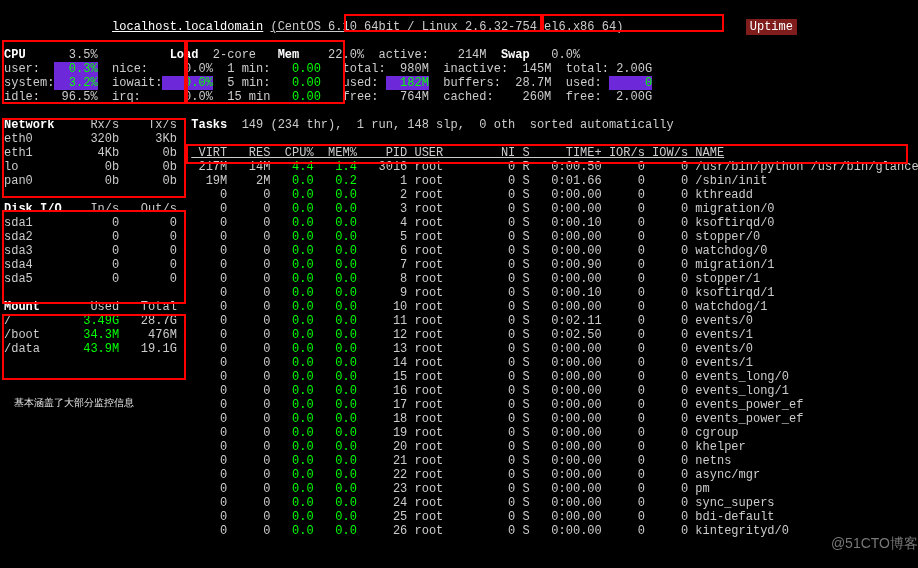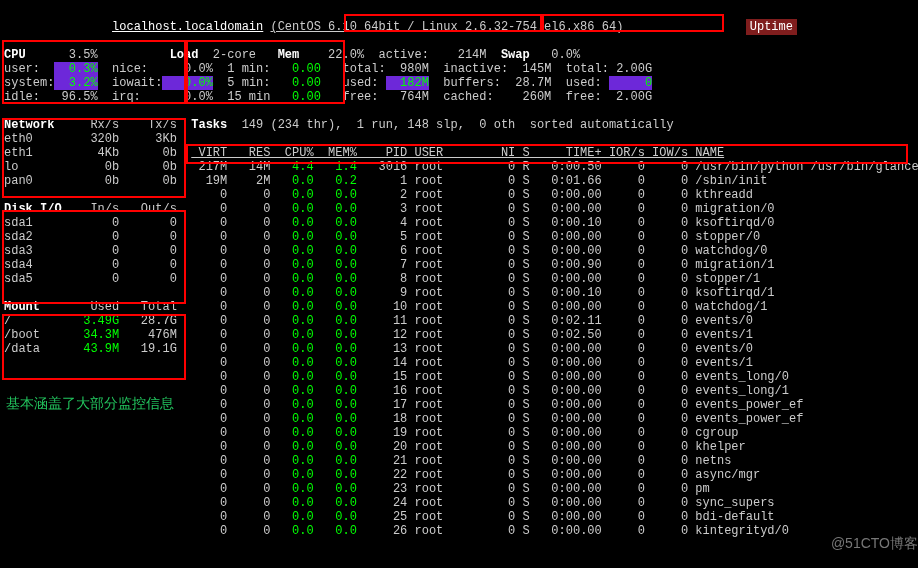--- a/index.html
+++ b/index.html
@@ -26,23 +26,24 @@
   .watermark {
     position: absolute;
     right: 0;
     bottom: 18px;
     color: #777;
     font-family: sans-serif;
     font-size: 14px;
   }
   .redtext {
     position: absolute;
-    color: #22c55e;
+    color: #e5e5e5;
     font-family: sans-serif;
-    font-size: 14px;
+    font-size: 10px;
+    margin-left: 8px;
   }
 </style>
 </head>
 <body>
 
 <div class="content">               <span class="white underline">localhost.localdomain</span> <span class="underline">(CentOS 6.10 64bit / Linux 2.6.32-754.el6.x86_64)</span>                 <span class="uptime-box">Uptime</span>
 
 <span class="white bold">CPU    </span>  3.5%          <span class="white bold">Load </span> 2-core   <span class="white bold">Mem </span>   22.0%  active:    214M  <span class="white bold">Swap </span>  0.0%
 user:  <span class="greenbg">  0.3%</span>  nice:     0.0%  1 min: <span class="green">  0.00</span>   total:  980M  inactive:  145M  total: 2.00G
 system:<span class="greenbg">  3.2%</span>  iowait:<span class="greenbg">   0.0%</span>  5 min: <span class="green">  0.00</span>   used: <span class="greenbg">  182M</span>  buffers:  28.7M  used: <span class="greenbg">     0</span>

